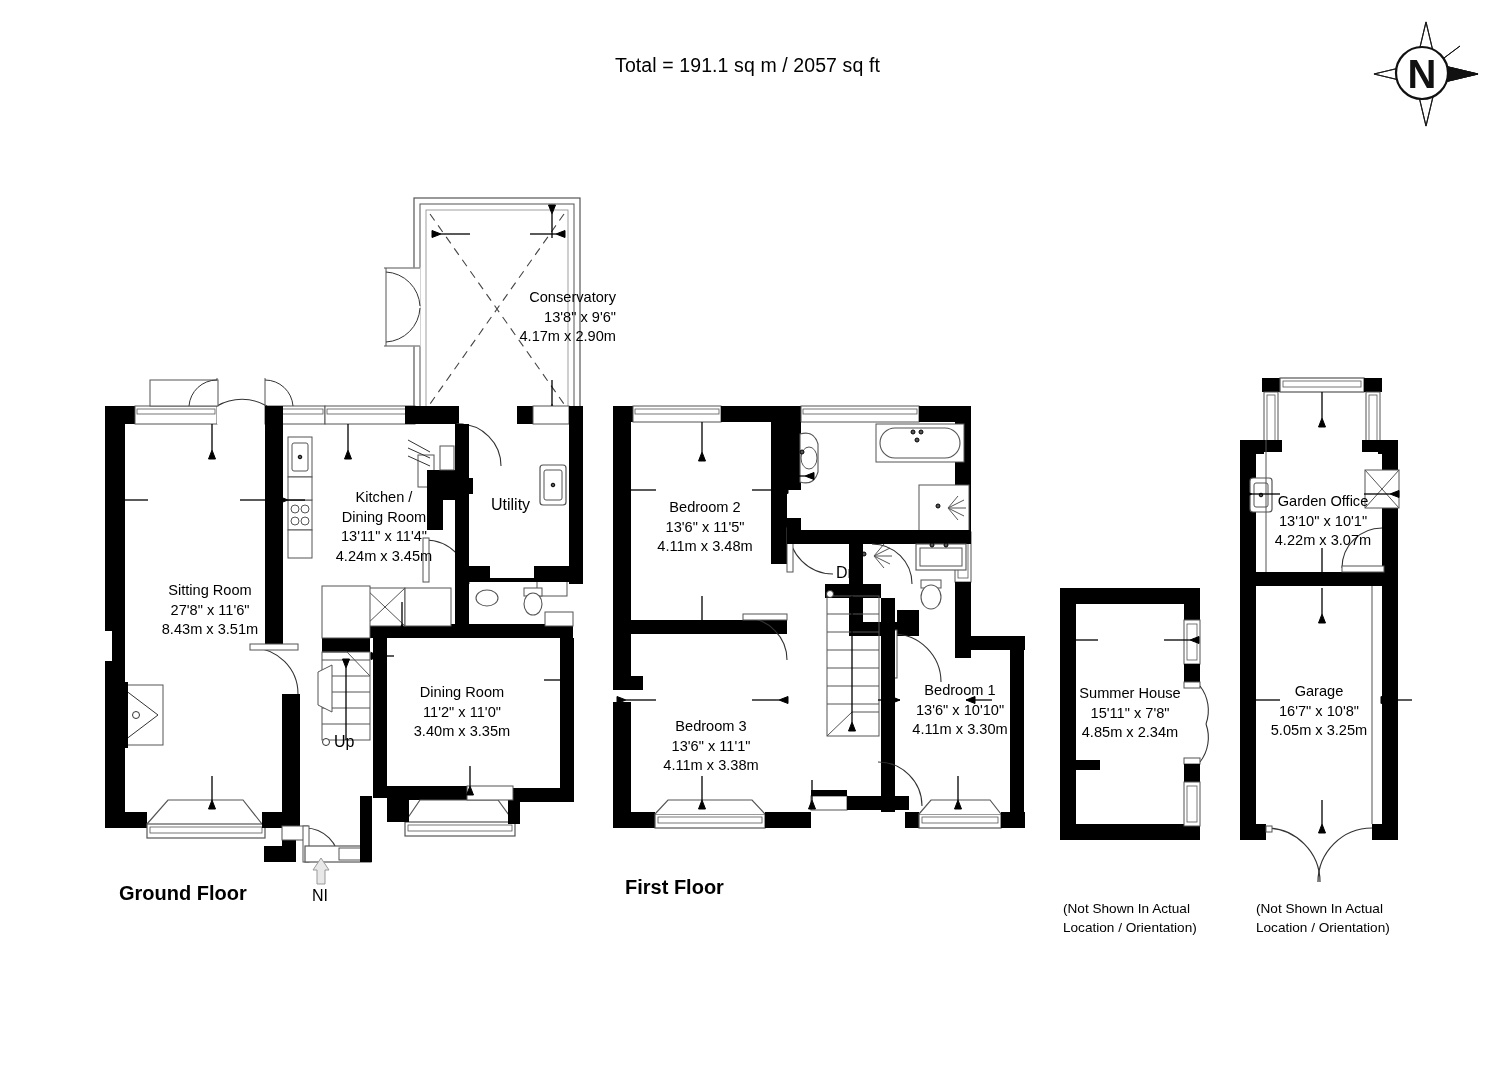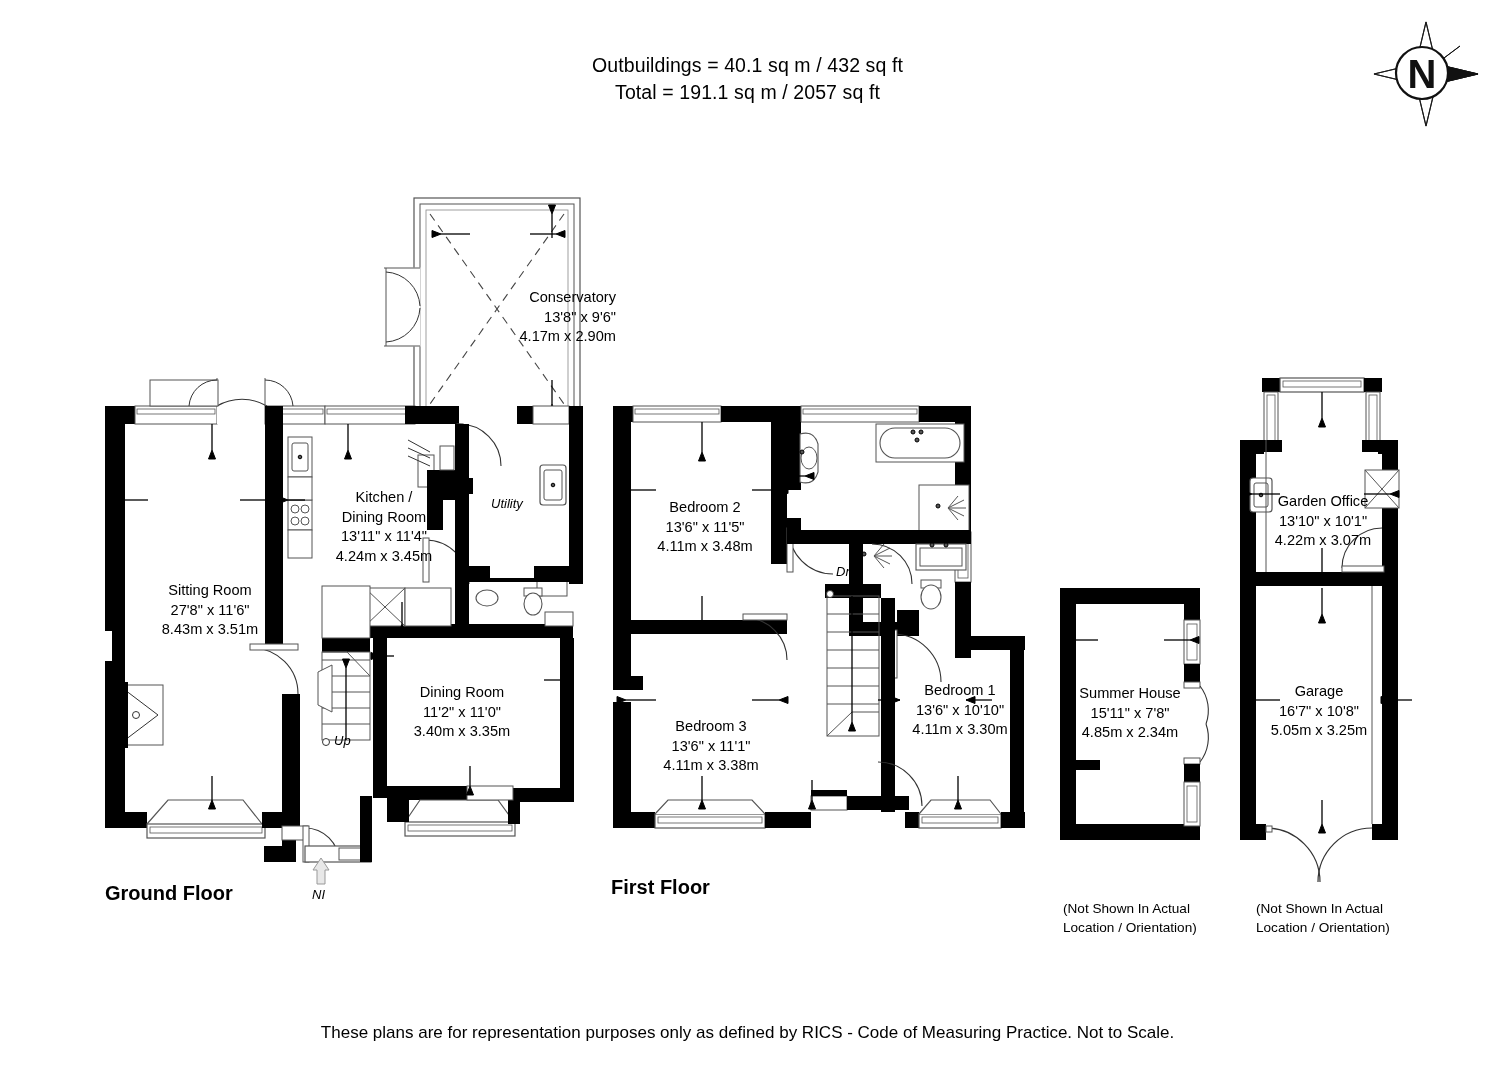--- a/index.html
+++ b/index.html
@@ -1,35 +1,34 @@
 <!DOCTYPE html>
 <html><head>
 <meta charset="utf-8">
 <style>
   html,body{margin:0;padding:0;background:#fff;}
   body{width:1495px;height:1080px;position:relative;overflow:hidden;
        font-family:"Liberation Sans","DejaVu Sans",sans-serif;color:#000;}
-  .abs{position:absolute;}
+  .abs{position:absolute;margin-left:14px;}
   #header{position:absolute;left:0;top:52px;width:1495px;text-align:center;}
   #header div{font-size:19.5px;line-height:27px;letter-spacing:0.1px;}
   #footer{position:absolute;left:0;top:1018px;width:1495px;text-align:center;}
   #footer div{font-size:17px;line-height:30px;}
   .floor-title{font-size:20px;font-weight:bold;}
   .room-label{position:absolute;text-align:center;font-size:14.6px;line-height:19.5px;white-space:nowrap;}
-  .small-label{position:absolute;font-size:13px;white-space:nowrap;font-style:italic;}
+  .small-label{position:absolute;font-size:16px;white-space:nowrap;}
   .note{position:absolute;font-size:13.6px;line-height:19px;white-space:nowrap;}
   svg{display:block;}
   #plan{position:absolute;left:0;top:0;}
   .compass{position:absolute;left:1370px;top:18px;width:112px;height:112px;}
 </style>
 </head>
 <body>
 
 <div id="header">
-  <div>Outbuildings = 40.1 sq m / 432 sq ft</div>
   <div>Total = 191.1 sq m / 2057 sq ft</div>
 </div>
 
 <div class="compass">
   <svg width="112" height="112" viewBox="0 0 112 112">
 
     <polygon points="56,4 66,46 108,56 66,66 56,108 46,66 4,56 46,46" fill="#ffffff" stroke="#1a1a1a" stroke-width="1.1"></polygon>
 
     <line x1="56" y1="4" x2="46" y2="46" stroke="#1a1a1a" stroke-width="0.9"></line>
     <line x1="56" y1="4" x2="66" y2="46" stroke="#1a1a1a" stroke-width="0.9"></line>
@@ -533,14 +532,13 @@
 <div class="note" style="left:1063px;top:899px;">
   <div>(Not Shown In Actual</div>
   <div>Location / Orientation)</div>
 </div>
 <div class="note" style="left:1256px;top:899px;">
   <div>(Not Shown In Actual</div>
   <div>Location / Orientation)</div>
 </div>
 
 <div id="footer">
-  <div>These plans are for representation purposes only as defined by RICS - Code of Measuring Practice. Not to Scale.</div>
 </div>
 
 </body></html>

